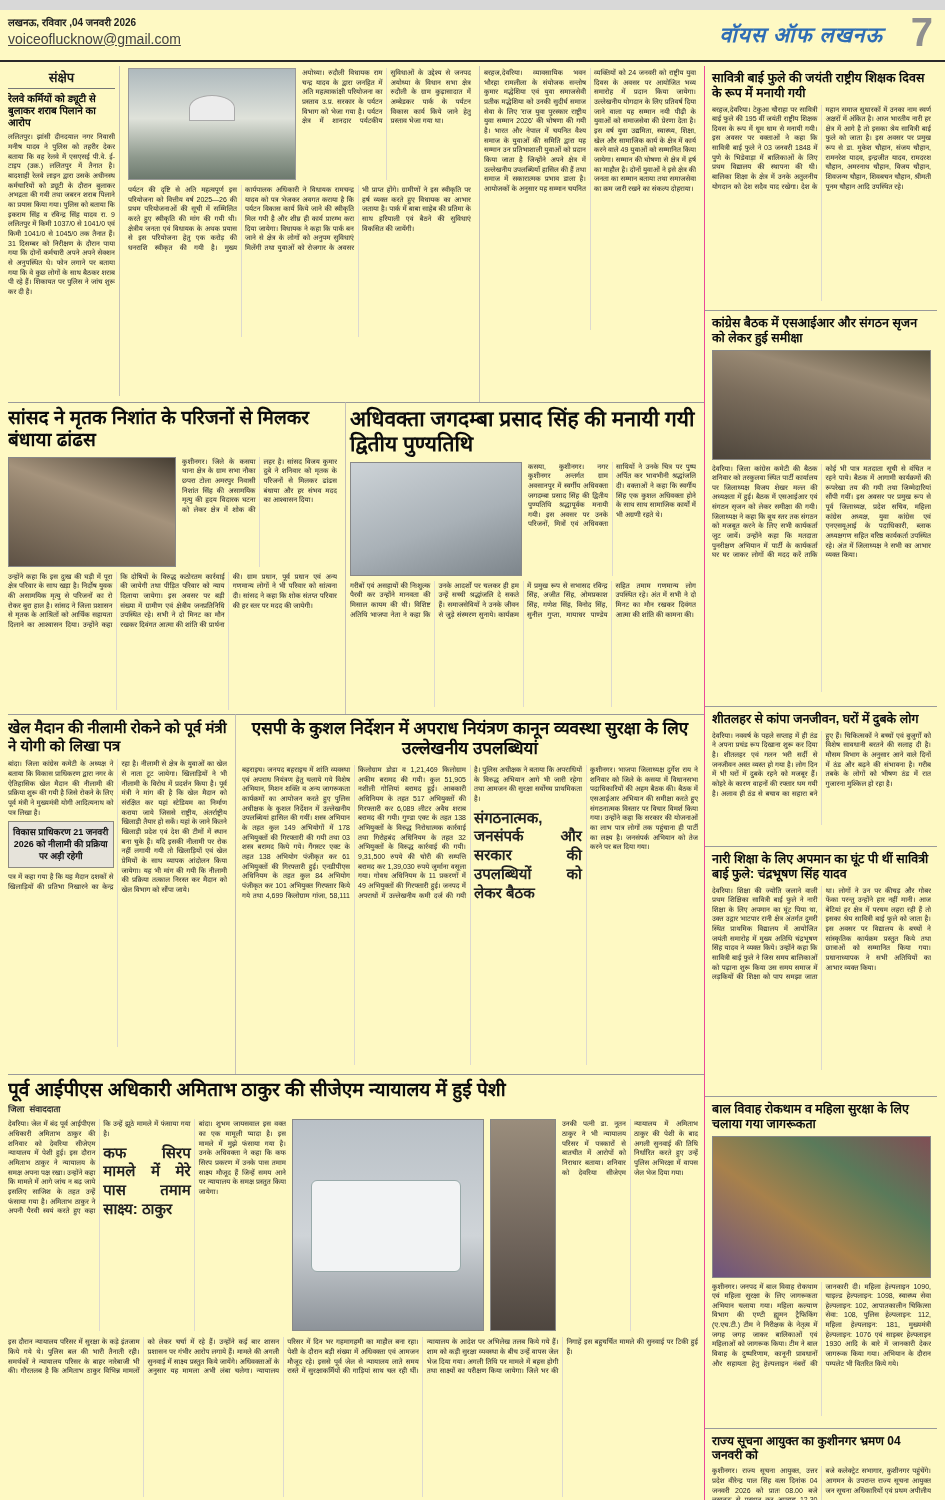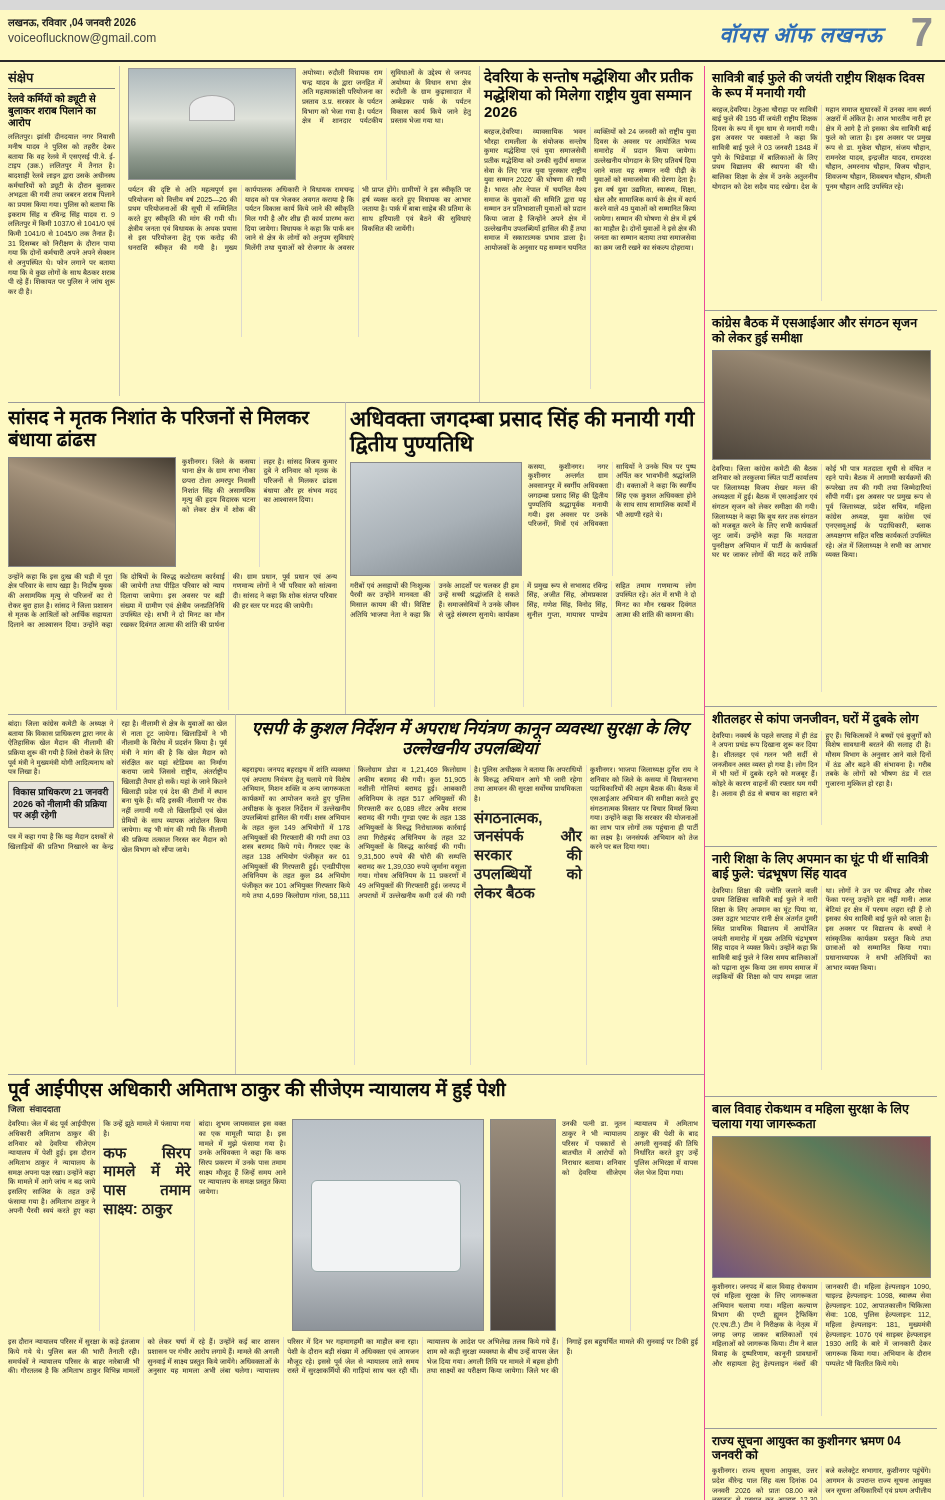--- a/index.html
+++ b/index.html
@@ -5,64 +5,64 @@
   * { margin:0; padding:0; box-sizing:border-box; }
   html,body { background:#d8d8d8; }
   body { font-family:"Liberation Sans","DejaVu Sans",sans-serif; }
   .page { position:relative; width:945px; height:1500px; margin:10px auto; background:#fef9c3; color:#1c1c1c; overflow:hidden; }
   .abs { position:absolute; overflow:hidden; }
 
   
   .masthead { left:0; top:0; width:945px; height:52px; border-bottom:2px solid #2a2a2a; }
   .mh-left { position:absolute; left:8px; top:6px; line-height:1.35; }
   .mh-date { font-size:10px; font-weight:bold; color:#222; }
-  .mh-mail { font-size:12px; color:#444; }
+  .mh-mail { font-size:14px; color:#444;text-decoration:underline; }
   .mh-center { position:absolute; left:0; top:14px; width:100%; text-align:center; font-size:17px; font-weight:bold; color:#111; }
   .mh-paper { position:absolute; right:62px; top:10px; font-size:21px; font-weight:bold; font-style:italic; color:#2e6db5; letter-spacing:1px; }
   .mh-page { position:absolute; right:12px; top:0px; font-size:40px; font-weight:bold; color:#8f8f8f; }
 
   
   .hl { font-weight:bold; line-height:1.18; color:#0d0d0d; }
   .bt { font-size:7px; line-height:1.38; text-align:justify; color:#222; }
   .c2 { column-count:2; column-gap:8px; column-rule:1px solid #ddd9d0; }
   .c3 { column-count:3; column-gap:8px; column-rule:1px solid #ddd9d0; }
   .c4 { column-count:4; column-gap:8px; column-rule:1px solid #ddd9d0; }
   .c5 { column-count:5; column-gap:8px; column-rule:1px solid #ddd9d0; }
   .photo { width:100%; }
   .row { display:flex; gap:6px; }
   .rt { border-top:1px solid #9a9a9a; }
   .rr { border-right:1px solid #c6c2b8; }
 
   
   .brief { left:8px; top:56px; width:112px; height:330px; padding:2px 4px 0 0; }
-  .brief-title { font-size:13px; font-weight:bold; border-bottom:1px solid #777; padding-bottom:2px; margin-bottom:4px; }
+  .brief-title { font-size:13px; font-weight:bold; text-align:center; border-bottom:1px solid #777; padding-bottom:2px; margin-bottom:4px; }
   .brief-hl { font-size:10px; margin-bottom:4px; }
 
   .kudha { left:122px; top:56px; width:358px; height:336px; padding:2px 8px 0 6px; }
   .kudha .hl { font-size:20px; text-align:center; margin-bottom:5px; }
   .park-photo { width:168px; height:112px; flex:none; background:linear-gradient(180deg,#aeb9bd 0%,#dfe2da 45%,#8f9a8e 80%,#6d7a6e 100%); border:1px solid #999; }
   .dome { width:46px; height:26px; margin:26px auto 0; background:#ececec; border-radius:50% 50% 0 0; border:1px solid #aaa; }
 
   .santosh { left:482px; top:56px; width:222px; height:336px; padding:2px 8px 0 2px; }
   .santosh .hl { font-size:15px; margin-bottom:6px; }
 
   .sansad { left:8px; top:392px; width:338px; height:312px; padding:4px 8px 0 0; }
   .sansad .hl { font-size:19px; margin-bottom:5px; }
   .crowd-photo { width:168px; height:110px; flex:none; background:linear-gradient(20deg,#5d5144 0%,#8a7a66 40%,#a5937c 60%,#463e33 100%); border:1px solid #888; }
 
   .adhivakta { left:346px; top:392px; width:358px; height:312px; padding:4px 8px 0 4px; }
   .adhivakta .hl { font-size:21px; margin-bottom:5px; }
   .memorial-photo { width:172px; height:114px; flex:none; background:linear-gradient(160deg,#cdd3d7 0%,#a9b1b7 55%,#7d858b 100%); border:1px solid #888; }
 
   .khel { left:8px; top:704px; width:228px; height:360px; padding:4px 8px 0 0; }
   .khel .hl { font-size:15px; margin-bottom:5px; }
-  .highlight-box { background:#e6e3da; border:1px solid #8d8a80; padding:5px 4px; margin:4px 0; font-size:9px; font-weight:bold; line-height:1.3; text-align:left; break-inside:avoid; color:#111; }
+  .highlight-box { background:#e6e3da; border:1px solid #8d8a80; padding:5px 4px; margin:4px 0; font-size:9px; font-weight:bold; line-height:1.3; text-align:center; break-inside:avoid; color:#111; }
 
   .sp { left:236px; top:704px; width:468px; height:360px; padding:4px 6px 0 6px; }
-  .sp .hl { font-size:17px; text-align:center; margin-bottom:6px;font-style:italic; }
+  .sp .hl { font-size:17px; text-align:center; margin-bottom:6px; }
   .subhead { font-size:15px; font-weight:bold; line-height:1.25; margin:5px 0 3px; break-inside:avoid; }
 
   .ips { left:8px; top:1064px; width:696px; height:557px; padding:4px 6px 0 0; }
   .ips .hl { font-size:19px; margin-bottom:2px; }
   .byline { font-size:8.5px; font-weight:bold; color:#333; margin-bottom:4px;font-family:Liberation Mono, monospace; }
   .van-photo { width:192px; height:212px; flex:none; background:linear-gradient(180deg,#b9c0c6 0%,#cfd4d8 55%,#8d9399 100%); border:1px solid #888; position:relative; }
   .van-body { position:absolute; left:18px; top:60px; width:150px; height:92px; background:#f2f3f4; border:1px solid #9aa; border-radius:6px; }
   .person-photo { width:66px; height:212px; flex:none; background:linear-gradient(180deg,#9a8d7c 0%,#6e635a 60%,#4e463f 100%); border:1px solid #888; }
 
   .rail { left:704px; top:56px; width:233px; height:1444px; border-left:1px solid #ec4899; }
@@ -97,21 +97,20 @@
     <div class="row">
       <div class="photo park-photo">
           <div class="dome"></div>
         </div>
       <div class="bt c2 fit" style="height:112px">अयोध्या। रुदौली विधायक राम चन्द्र यादव के द्वारा जनहित में अति महत्वाकांक्षी परियोजना का प्रस्ताव उ.प्र. सरकार के पर्यटन विभाग को भेजा गया है। पर्यटन क्षेत्र में शानदार पर्यटकीय सुविधाओं के उद्देश्य से जनपद अयोध्या के विधान सभा क्षेत्र रुदौली के ग्राम कुढ़ासादात में अम्बेडकर पार्क के पर्यटन विकास कार्य किये जाने हेतु प्रस्ताव भेजा गया था।</div>
     </div>
     <div class="bt c3 fit" style="height:152px;margin-top:5px">पर्यटन की दृष्टि से अति महत्वपूर्ण इस परियोजना को वित्तीय वर्ष 2025—26 की प्रथम परियोजनाओं की सूची में सम्मिलित करते हुए स्वीकृति की मांग की गयी थी। क्षेत्रीय जनता एवं विधायक के अथक प्रयास से इस परियोजना हेतु एक करोड़ की धनराशि स्वीकृत की गयी है। मुख्य कार्यपालक अधिकारी ने विधायक रामचन्द्र यादव को पत्र भेजकर अवगत कराया है कि पर्यटन विकास कार्य किये जाने की स्वीकृति मिल गयी है और शीघ्र ही कार्य प्रारम्भ करा दिया जायेगा। विधायक ने कहा कि पार्क बन जाने से क्षेत्र के लोगों को अनुपम सुविधाएं मिलेंगी तथा युवाओं को रोजगार के अवसर भी प्राप्त होंगे। ग्रामीणों ने इस स्वीकृति पर हर्ष व्यक्त करते हुए विधायक का आभार जताया है। पार्क में बाबा साहेब की प्रतिमा के साथ हरियाली एवं बैठने की सुविधाएं विकसित की जायेंगी।</div>
   </div>
 
   <div class="abs santosh">
-    <div class="hl">देवरिया के सन्तोष मद्धेशिया और प्रतीक मद्धेशिया को मिलेगा राष्ट्रीय युवा सम्मान 2026</div>
     <div class="bt c2 fit" style="height:262px">बरहज,देवरिया। व्यावसायिक भवन भौरहा रामलीला के संयोजक सन्तोष कुमार मद्धेशिया एवं युवा समाजसेवी प्रतीक मद्धेशिया को उनकी सुदीर्घ समाज सेवा के लिए 'राज युवा पुरस्कार राष्ट्रीय युवा सम्मान 2026' की घोषणा की गयी है। भारत और नेपाल में चयनित वैश्य समाज के युवाओं की समिति द्वारा यह सम्मान उन प्रतिभाशाली युवाओं को प्रदान किया जाता है जिन्होंने अपने क्षेत्र में उल्लेखनीय उपलब्धियाँ हासिल की हैं तथा समाज में सकारात्मक प्रभाव डाला है। आयोजकों के अनुसार यह सम्मान चयनित व्यक्तियों को 24 जनवरी को राष्ट्रीय युवा दिवस के अवसर पर आयोजित भव्य समारोह में प्रदान किया जायेगा। उल्लेखनीय योगदान के लिए प्रतिवर्ष दिया जाने वाला यह सम्मान नयी पीढ़ी के युवाओं को समाजसेवा की प्रेरणा देता है। इस वर्ष युवा उद्यमिता, स्वास्थ्य, शिक्षा, खेल और सामाजिक कार्य के क्षेत्र में कार्य करने वाले 49 युवाओं को सम्मानित किया जायेगा। सम्मान की घोषणा से क्षेत्र में हर्ष का माहौल है। दोनों युवाओं ने इसे क्षेत्र की जनता का सम्मान बताया तथा समाजसेवा का क्रम जारी रखने का संकल्प दोहराया।</div>
   </div>
 
   <div class="abs sansad rt rr">
     <div class="hl">सांसद ने मृतक निशांत के परिजनों से मिलकर बंधाया ढांढस</div>
     <div class="row">
       <div class="photo crowd-photo"></div>
       <div class="bt c2 fit" style="height:110px">कुशीनगर। जिले के कसया थाना क्षेत्र के ग्राम सभा नौका छपरा टोला अमरपुर निवासी निशांत सिंह की असामयिक मृत्यु की हृदय विदारक घटना को लेकर क्षेत्र में शोक की लहर है। सांसद विजय कुमार दुबे ने शनिवार को मृतक के परिजनों से मिलकर ढांढस बंधाया और हर संभव मदद का आश्वासन दिया।</div>
     </div>
     <div class="bt c3 fit" style="height:138px;margin-top:5px">उन्होंने कहा कि इस दुःख की घड़ी में पूरा क्षेत्र परिवार के साथ खड़ा है। निर्दोष युवक की असामयिक मृत्यु से परिजनों का रो रोकर बुरा हाल है। सांसद ने जिला प्रशासन से मृतक के आश्रितों को आर्थिक सहायता दिलाने का आश्वासन दिया। उन्होंने कहा कि दोषियों के विरुद्ध कठोरतम कार्रवाई की जायेगी तथा पीड़ित परिवार को न्याय दिलाया जायेगा। इस अवसर पर बड़ी संख्या में ग्रामीण एवं क्षेत्रीय जनप्रतिनिधि उपस्थित रहे। सभी ने दो मिनट का मौन रखकर दिवंगत आत्मा की शांति की प्रार्थना की। ग्राम प्रधान, पूर्व प्रधान एवं अन्य गणमान्य लोगों ने भी परिवार को सांत्वना दी। सांसद ने कहा कि शोक संतप्त परिवार की हर स्तर पर मदद की जायेगी।</div>
@@ -120,20 +119,21 @@
   <div class="abs adhivakta rt">
     <div class="hl">अधिवक्ता जगदम्बा प्रसाद सिंह की मनायी गयी द्वितीय पुण्यतिथि</div>
     <div class="row">
       <div class="photo memorial-photo"></div>
       <div class="bt c2 fit" style="height:114px">कसया, कुशीनगर। नगर कुशीनगर अन्तर्गत ग्राम अवसानपुर में स्वर्गीय अधिवक्ता जगदम्बा प्रसाद सिंह की द्वितीय पुण्यतिथि श्रद्धापूर्वक मनायी गयी। इस अवसर पर उनके परिजनों, मित्रों एवं अधिवक्ता साथियों ने उनके चित्र पर पुष्प अर्पित कर भावभीनी श्रद्धांजलि दी। वक्ताओं ने कहा कि स्वर्गीय सिंह एक कुशल अधिवक्ता होने के साथ साथ सामाजिक कार्यों में भी अग्रणी रहते थे।</div>
     </div>
     <div class="bt c4 fit" style="height:126px;margin-top:5px">गरीबों एवं असहायों की निःशुल्क पैरवी कर उन्होंने मानवता की मिसाल कायम की थी। विशिष्ट अतिथि भाजपा नेता ने कहा कि उनके आदर्शों पर चलकर ही हम उन्हें सच्ची श्रद्धांजलि दे सकते हैं। समाजसेवियों ने उनके जीवन से जुड़े संस्मरण सुनाये। कार्यक्रम में प्रमुख रूप से सभासद रविन्द्र सिंह, अजीत सिंह, ओमप्रकाश सिंह, गणेश सिंह, विनोद सिंह, सुनील गुप्ता, मायाधर पाण्डेय सहित तमाम गणमान्य लोग उपस्थित रहे। अंत में सभी ने दो मिनट का मौन रखकर दिवंगत आत्मा की शांति की कामना की।</div>
   </div>
 
   <div class="abs khel rt rr">
+    <div class="hl">खेल मैदान की नीलामी रोकने को पूर्व मंत्री ने योगी को लिखा पत्र</div>
     <div class="bt c2 fit" style="height:288px">
       <span>बांदा। जिला कांग्रेस कमेटी के अध्यक्ष ने बताया कि विकास प्राधिकरण द्वारा नगर के ऐतिहासिक खेल मैदान की नीलामी की प्रक्रिया शुरू की गयी है जिसे रोकने के लिए पूर्व मंत्री ने मुख्यमंत्री योगी आदित्यनाथ को पत्र लिखा है।</span>
       <div class="highlight-box">विकास प्राधिकरण 21 जनवरी 2026 को नीलामी की प्रक्रिया पर अड़ी रहेगी</div>
       <span>पत्र में कहा गया है कि यह मैदान दशकों से खिलाड़ियों की प्रतिभा निखारने का केन्द्र रहा है। नीलामी से क्षेत्र के युवाओं का खेल से नाता टूट जायेगा। खिलाड़ियों ने भी नीलामी के विरोध में प्रदर्शन किया है। पूर्व मंत्री ने मांग की है कि खेल मैदान को संरक्षित कर यहां स्टेडियम का निर्माण कराया जाये जिससे राष्ट्रीय, अंतर्राष्ट्रीय खिलाड़ी तैयार हो सकें। यहां के जाने कितने खिलाड़ी प्रदेश एवं देश की टीमों में स्थान बना चुके हैं। यदि इसकी नीलामी पर रोक नहीं लगायी गयी तो खिलाड़ियों एवं खेल प्रेमियों के साथ व्यापक आंदोलन किया जायेगा। यह भी मांग की गयी कि नीलामी की प्रक्रिया तत्काल निरस्त कर मैदान को खेल विभाग को सौंपा जाये।</span>
     </div>
   </div>
 
   <div class="abs sp rt">
     <div class="hl">एसपी के कुशल निर्देशन में अपराध नियंत्रण कानून व्यवस्था सुरक्षा के लिए उल्लेखनीय उपलब्धियां</div>
     <div class="bt c4 fit" style="height:300px">

